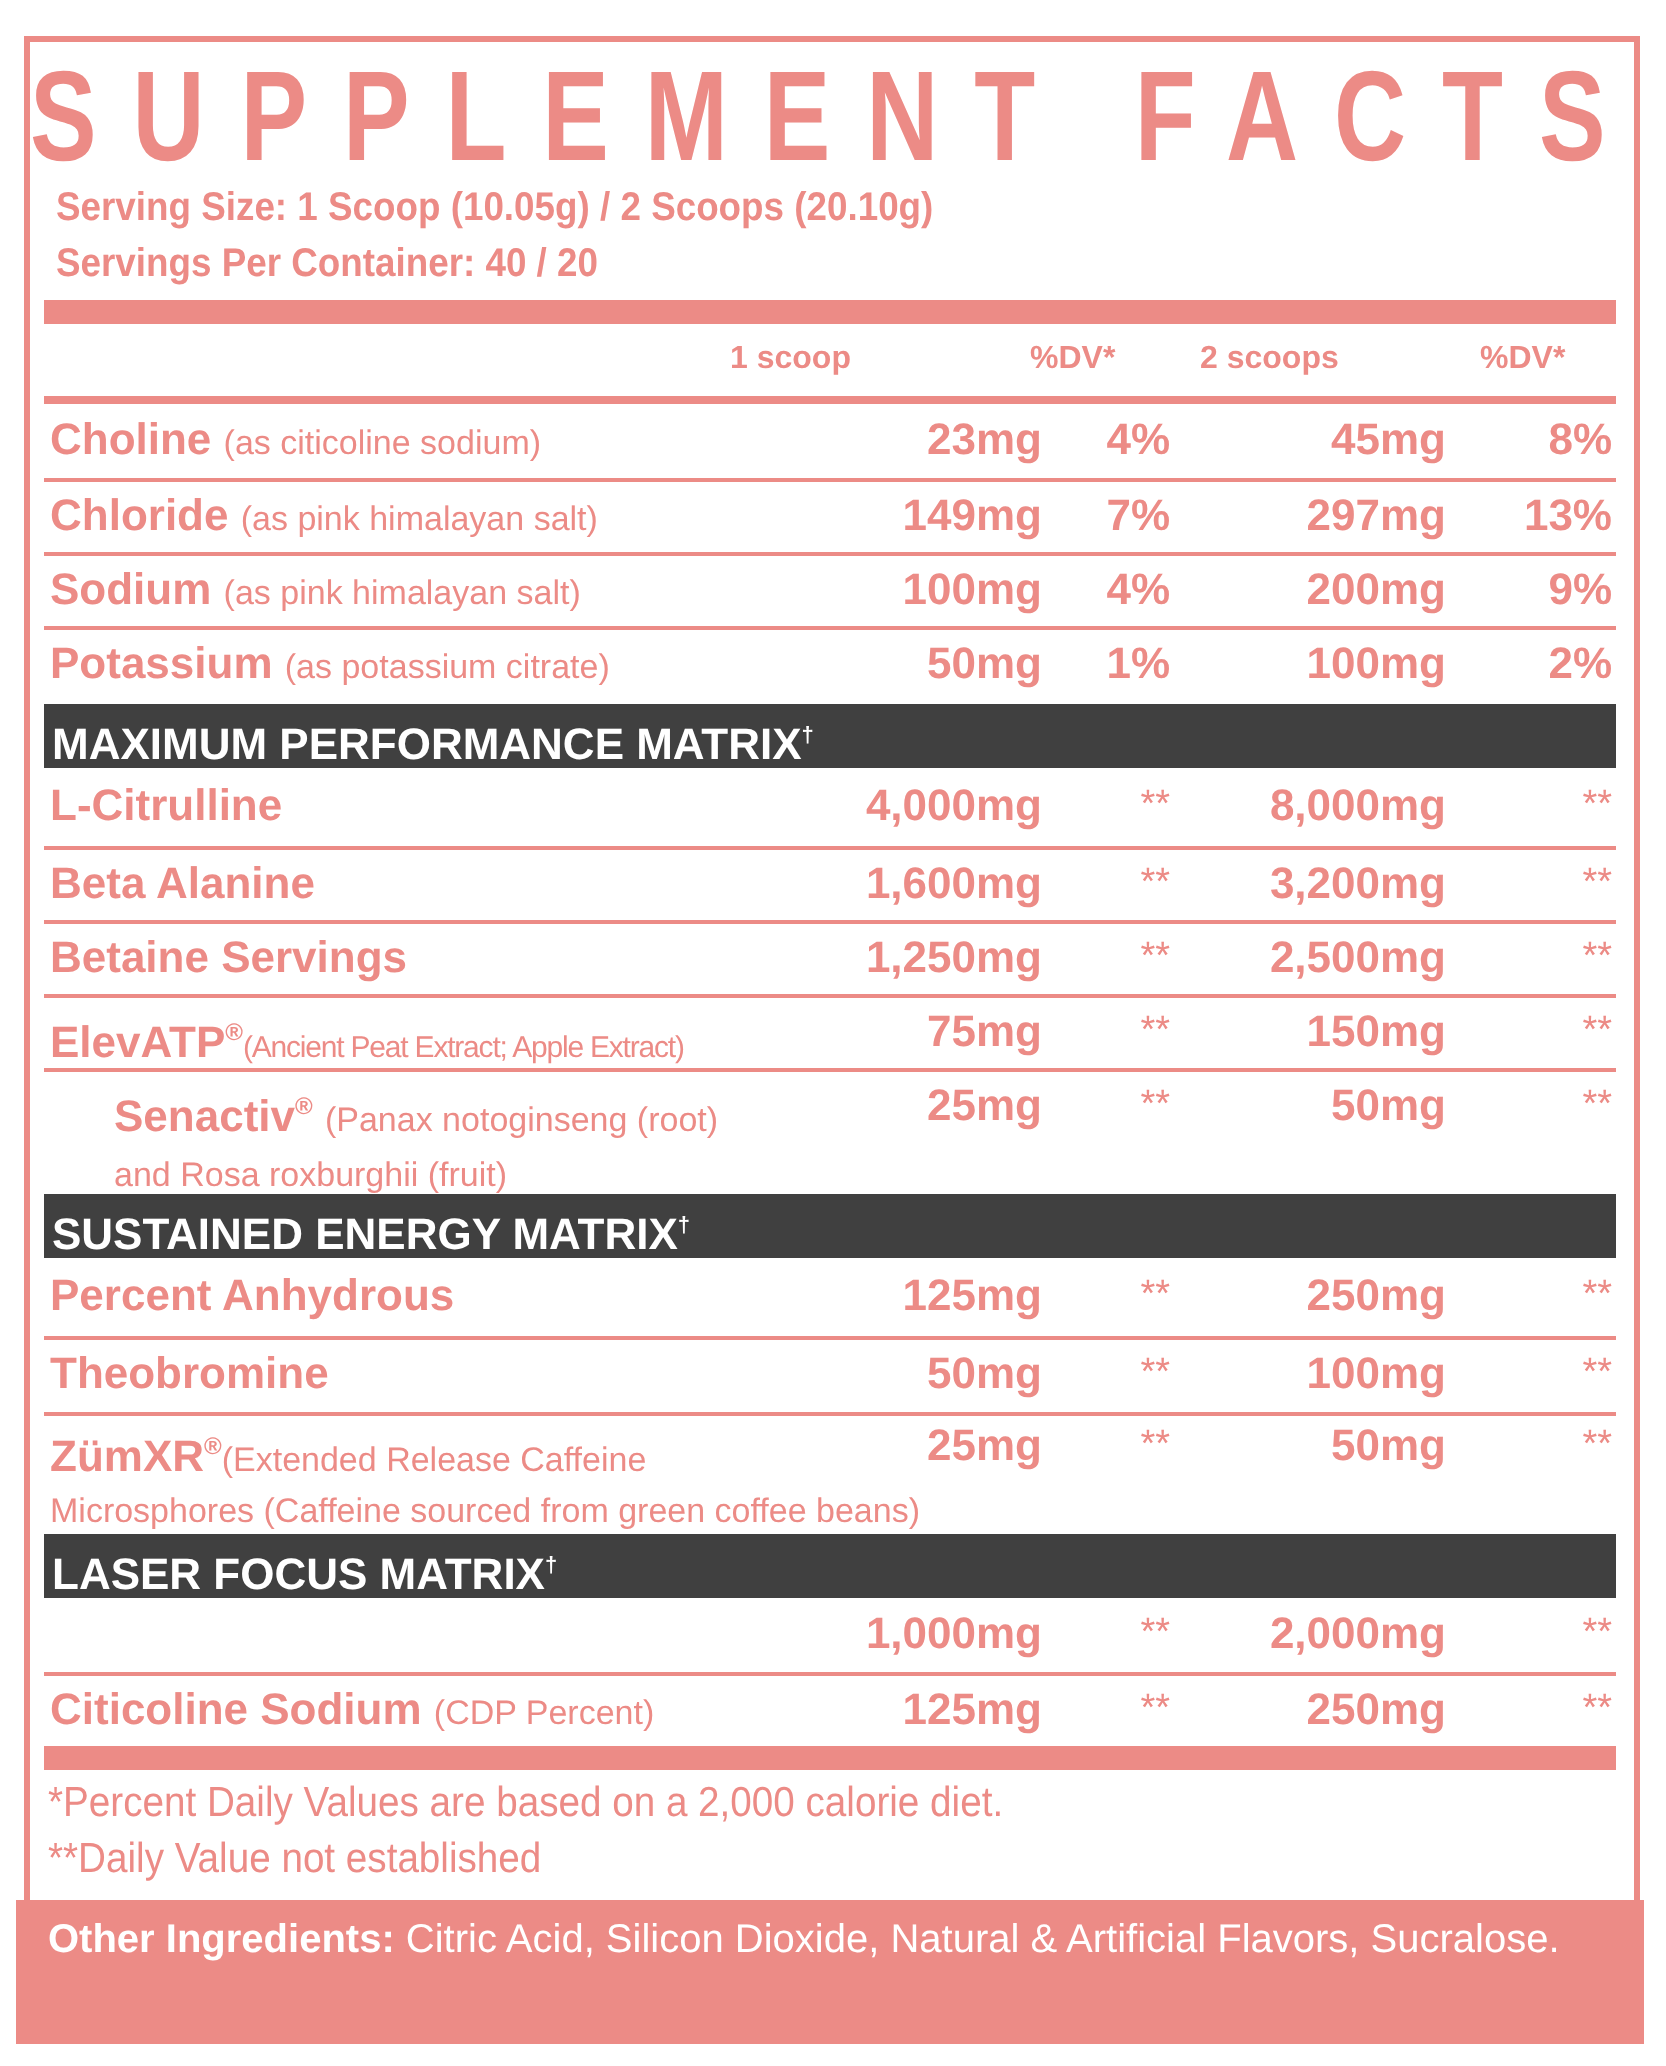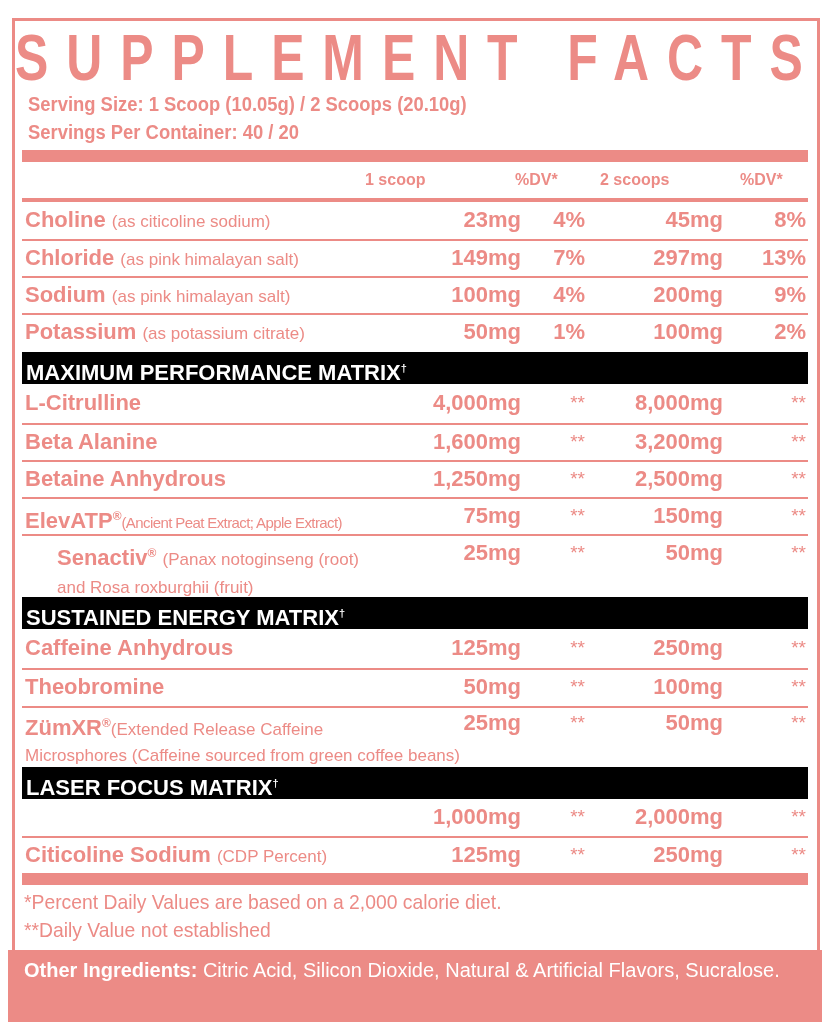--- a/index.html
+++ b/index.html
@@ -19,21 +19,21 @@
   .name { position:absolute; left:3px; font-weight:bold; font-size:22px; white-space:nowrap; }
   .name .sub { font-weight:normal; font-size:17px; }
   .name sup { font-size:12px; }
   .name .line2 { display:block; font-weight:normal; font-size:17px; line-height:22px; }
   .val { position:absolute; font-weight:bold; font-size:22px; text-align:right; white-space:nowrap; }
   .c1 { right:287px; }
   .c2 { right:223px; }
   .c3 { right:85px; }
   .c4 { right:2px; }
   .star { font-weight:normal; font-size:19px; }
-  .band { position:absolute; left:22px; width:786px; height:32px; background:#000000; color:#fff;
+  .band { position:absolute; left:22px; width:786px; height:32px; background:#404040; color:#fff;
           font-weight:bold; font-size:22px; line-height:32px; padding-left:4px; box-sizing:border-box; white-space:nowrap; }
   .band sup { font-size:11px; }
   .foot { position:absolute; left:24px; font-size:21px; line-height:28px; white-space:nowrap;
           transform:scaleX(0.92); transform-origin:left top; }
   .other { position:absolute; left:8px; top:950px; width:814px; height:72px; background:#ec8b86; color:#fff;
            font-size:20px; line-height:28px; padding:6px 16px; box-sizing:border-box; }
   .other b { font-weight:bold; }
 </style>
 </head>
 <body>
@@ -99,21 +99,21 @@
 <div class="thin" style="top:423px;"></div>
 <div class="row" style="top:425px; height:36px; line-height:34px;">
   <div class="name">Beta Alanine</div>
   <div class="val c1">1,600mg</div>
   <div class="val c2 star">**</div>
   <div class="val c3">3,200mg</div>
   <div class="val c4 star">**</div>
 </div>
 <div class="thin" style="top:460px;"></div>
 <div class="row" style="top:462px; height:36px; line-height:34px;">
-  <div class="name">Betaine Anhydrous</div>
+  <div class="name">Betaine Servings</div>
   <div class="val c1">1,250mg</div>
   <div class="val c2 star">**</div>
   <div class="val c3">2,500mg</div>
   <div class="val c4 star">**</div>
 </div>
 <div class="thin" style="top:497px;"></div>
 <div class="row" style="top:499px; height:40px; line-height:34px;">
   <div class="name"><span>ElevATP</span><sup>®</sup><span class="sub" style="font-size:15px; letter-spacing:-0.6px;">(Ancient Peat Extract; Apple Extract)</span></div>
   <div class="val c1">75mg</div>
   <div class="val c2 star">**</div>
@@ -125,21 +125,21 @@
   <div class="name" style="line-height:34px;margin-left:32px;"><span>Senactiv</span><sup>®</sup> <span class="sub">(Panax notoginseng (root)</span><span class="line2">and Rosa roxburghii (fruit)</span></div>
   <div class="val c1" style="line-height:34px;">25mg</div>
   <div class="val c2 star" style="line-height:34px;">**</div>
   <div class="val c3" style="line-height:34px;">50mg</div>
   <div class="val c4 star" style="line-height:34px;">**</div>
 </div>
 
 <div class="band" style="top:597px;"><span>SUSTAINED ENERGY MATRIX</span><sup>†</sup></div>
 
 <div class="row" style="top:631px; height:36px; line-height:34px;">
-  <div class="name">Caffeine Anhydrous</div>
+  <div class="name">Percent Anhydrous</div>
   <div class="val c1">125mg</div>
   <div class="val c2 star">**</div>
   <div class="val c3">250mg</div>
   <div class="val c4 star">**</div>
 </div>
 <div class="thin" style="top:668px;"></div>
 <div class="row" style="top:670px; height:36px; line-height:34px;">
   <div class="name">Theobromine</div>
   <div class="val c1">50mg</div>
   <div class="val c2 star">**</div>

